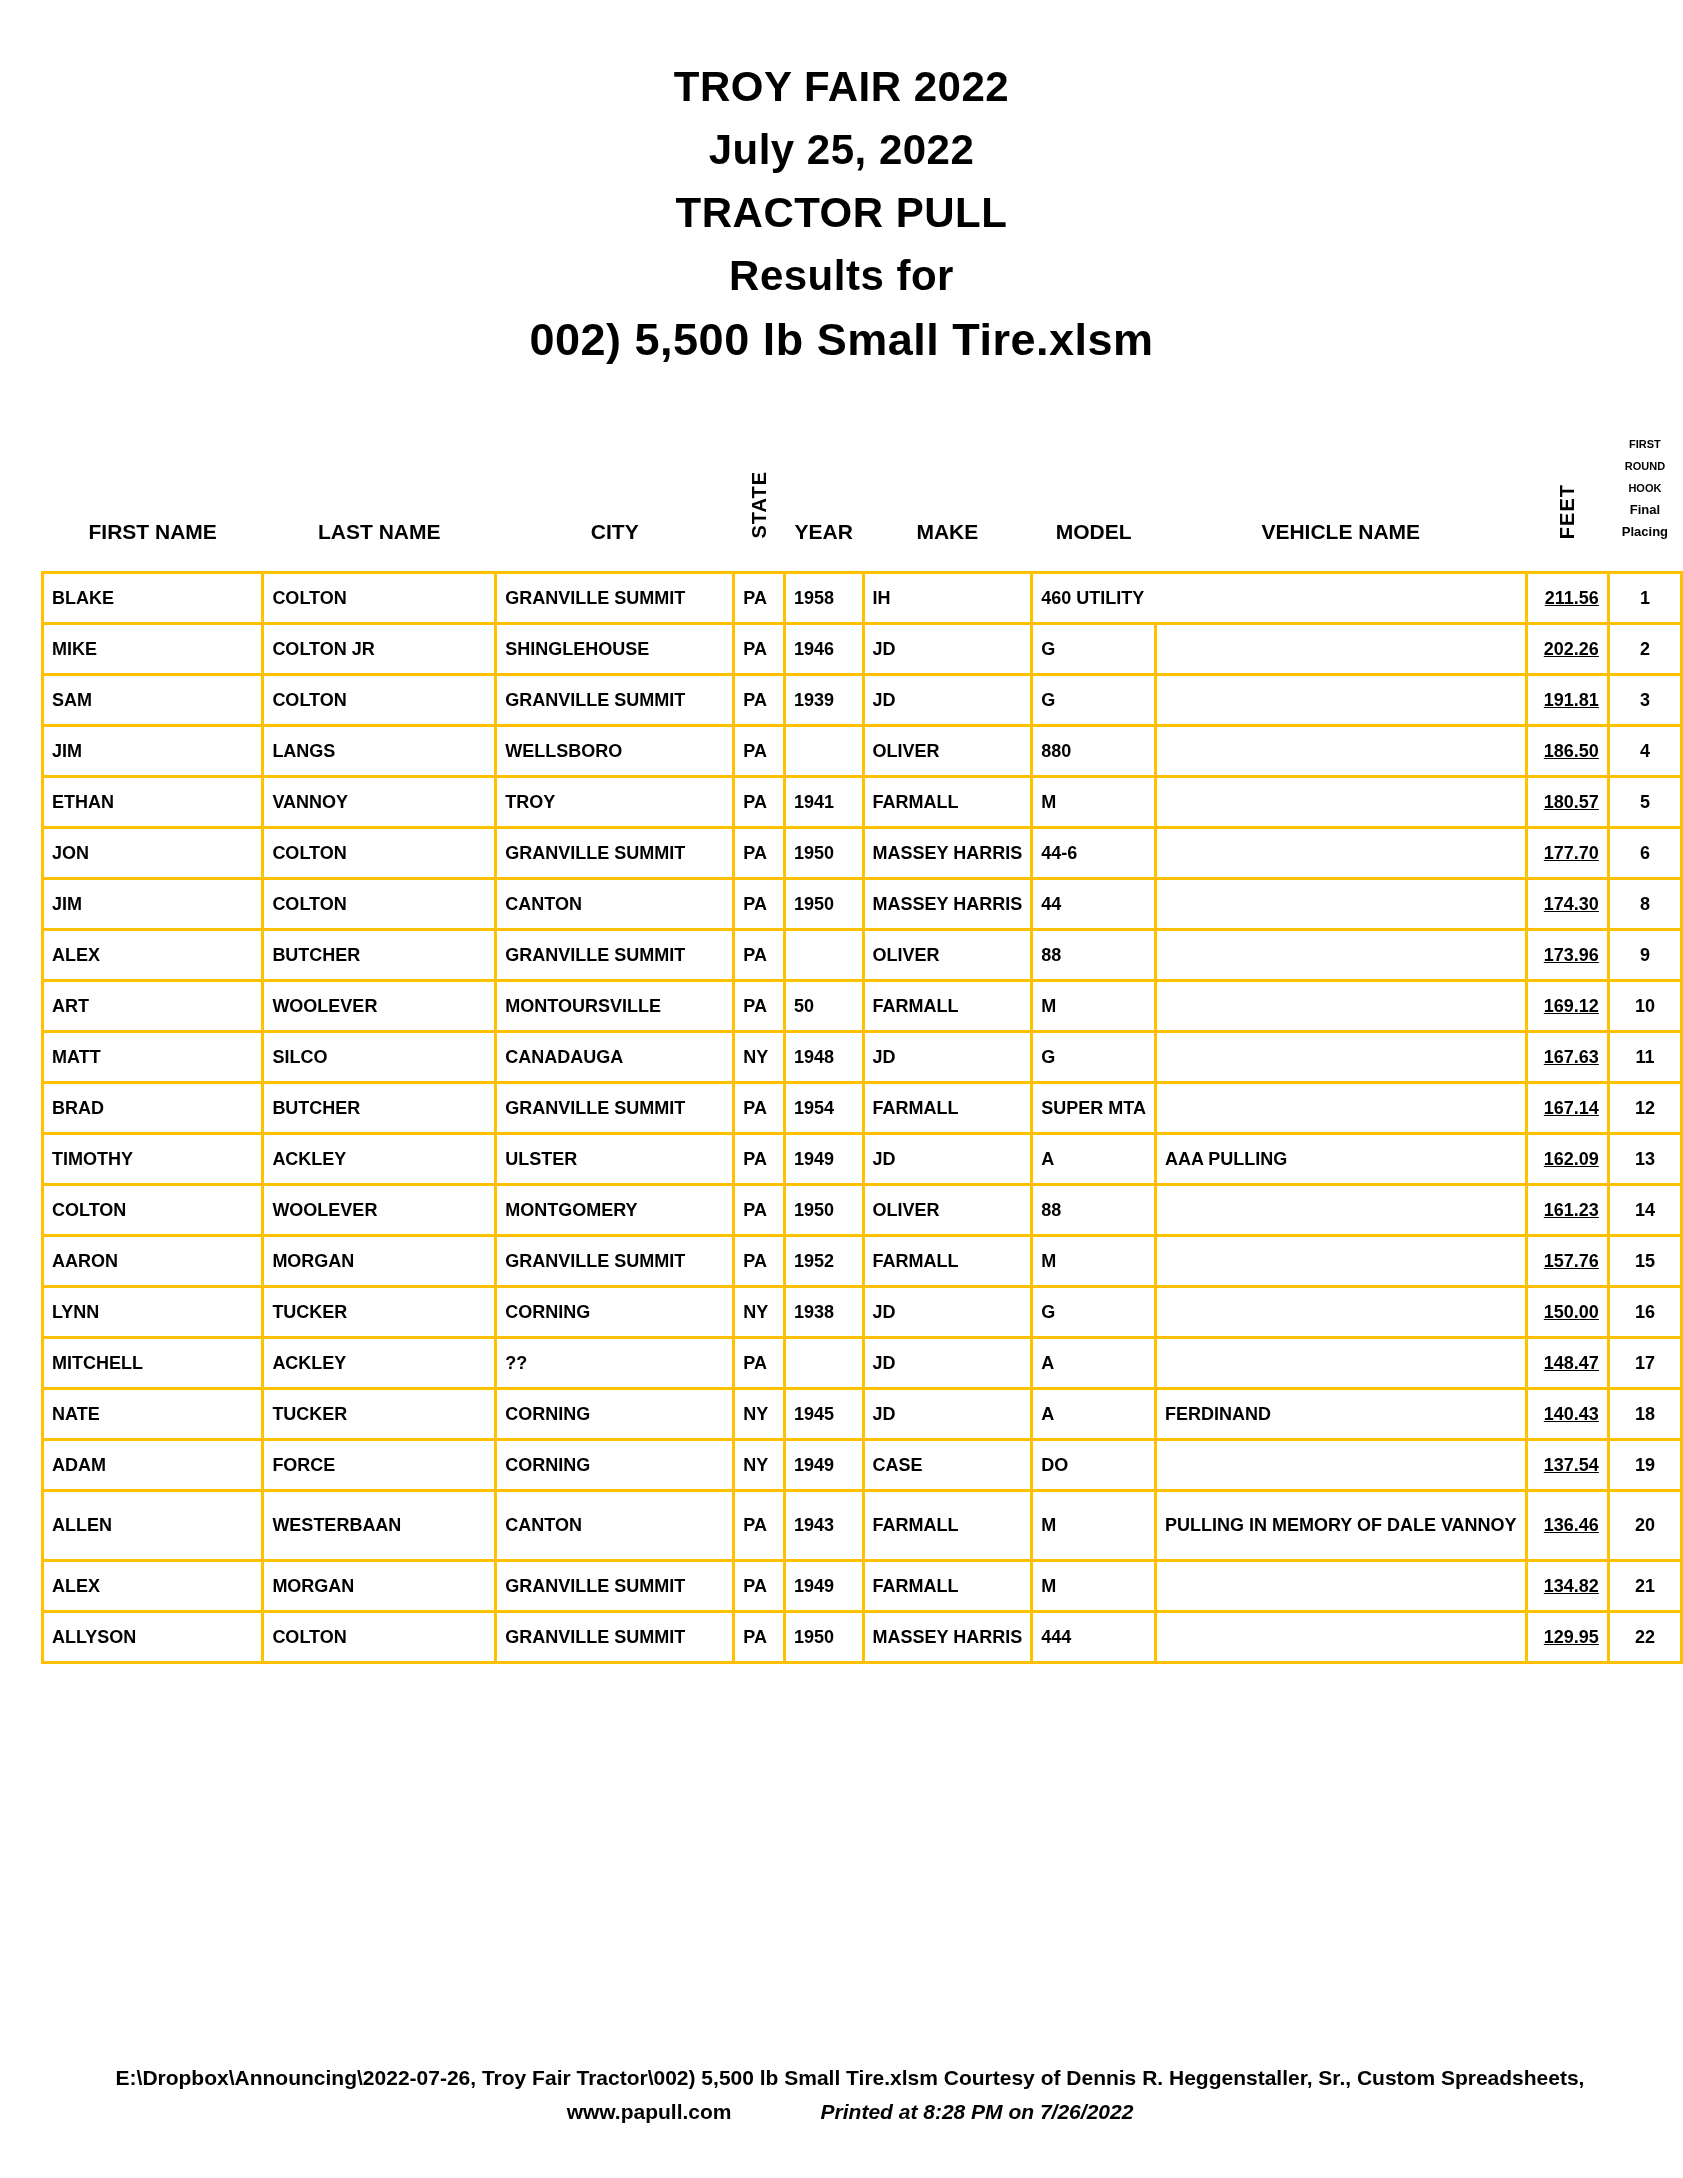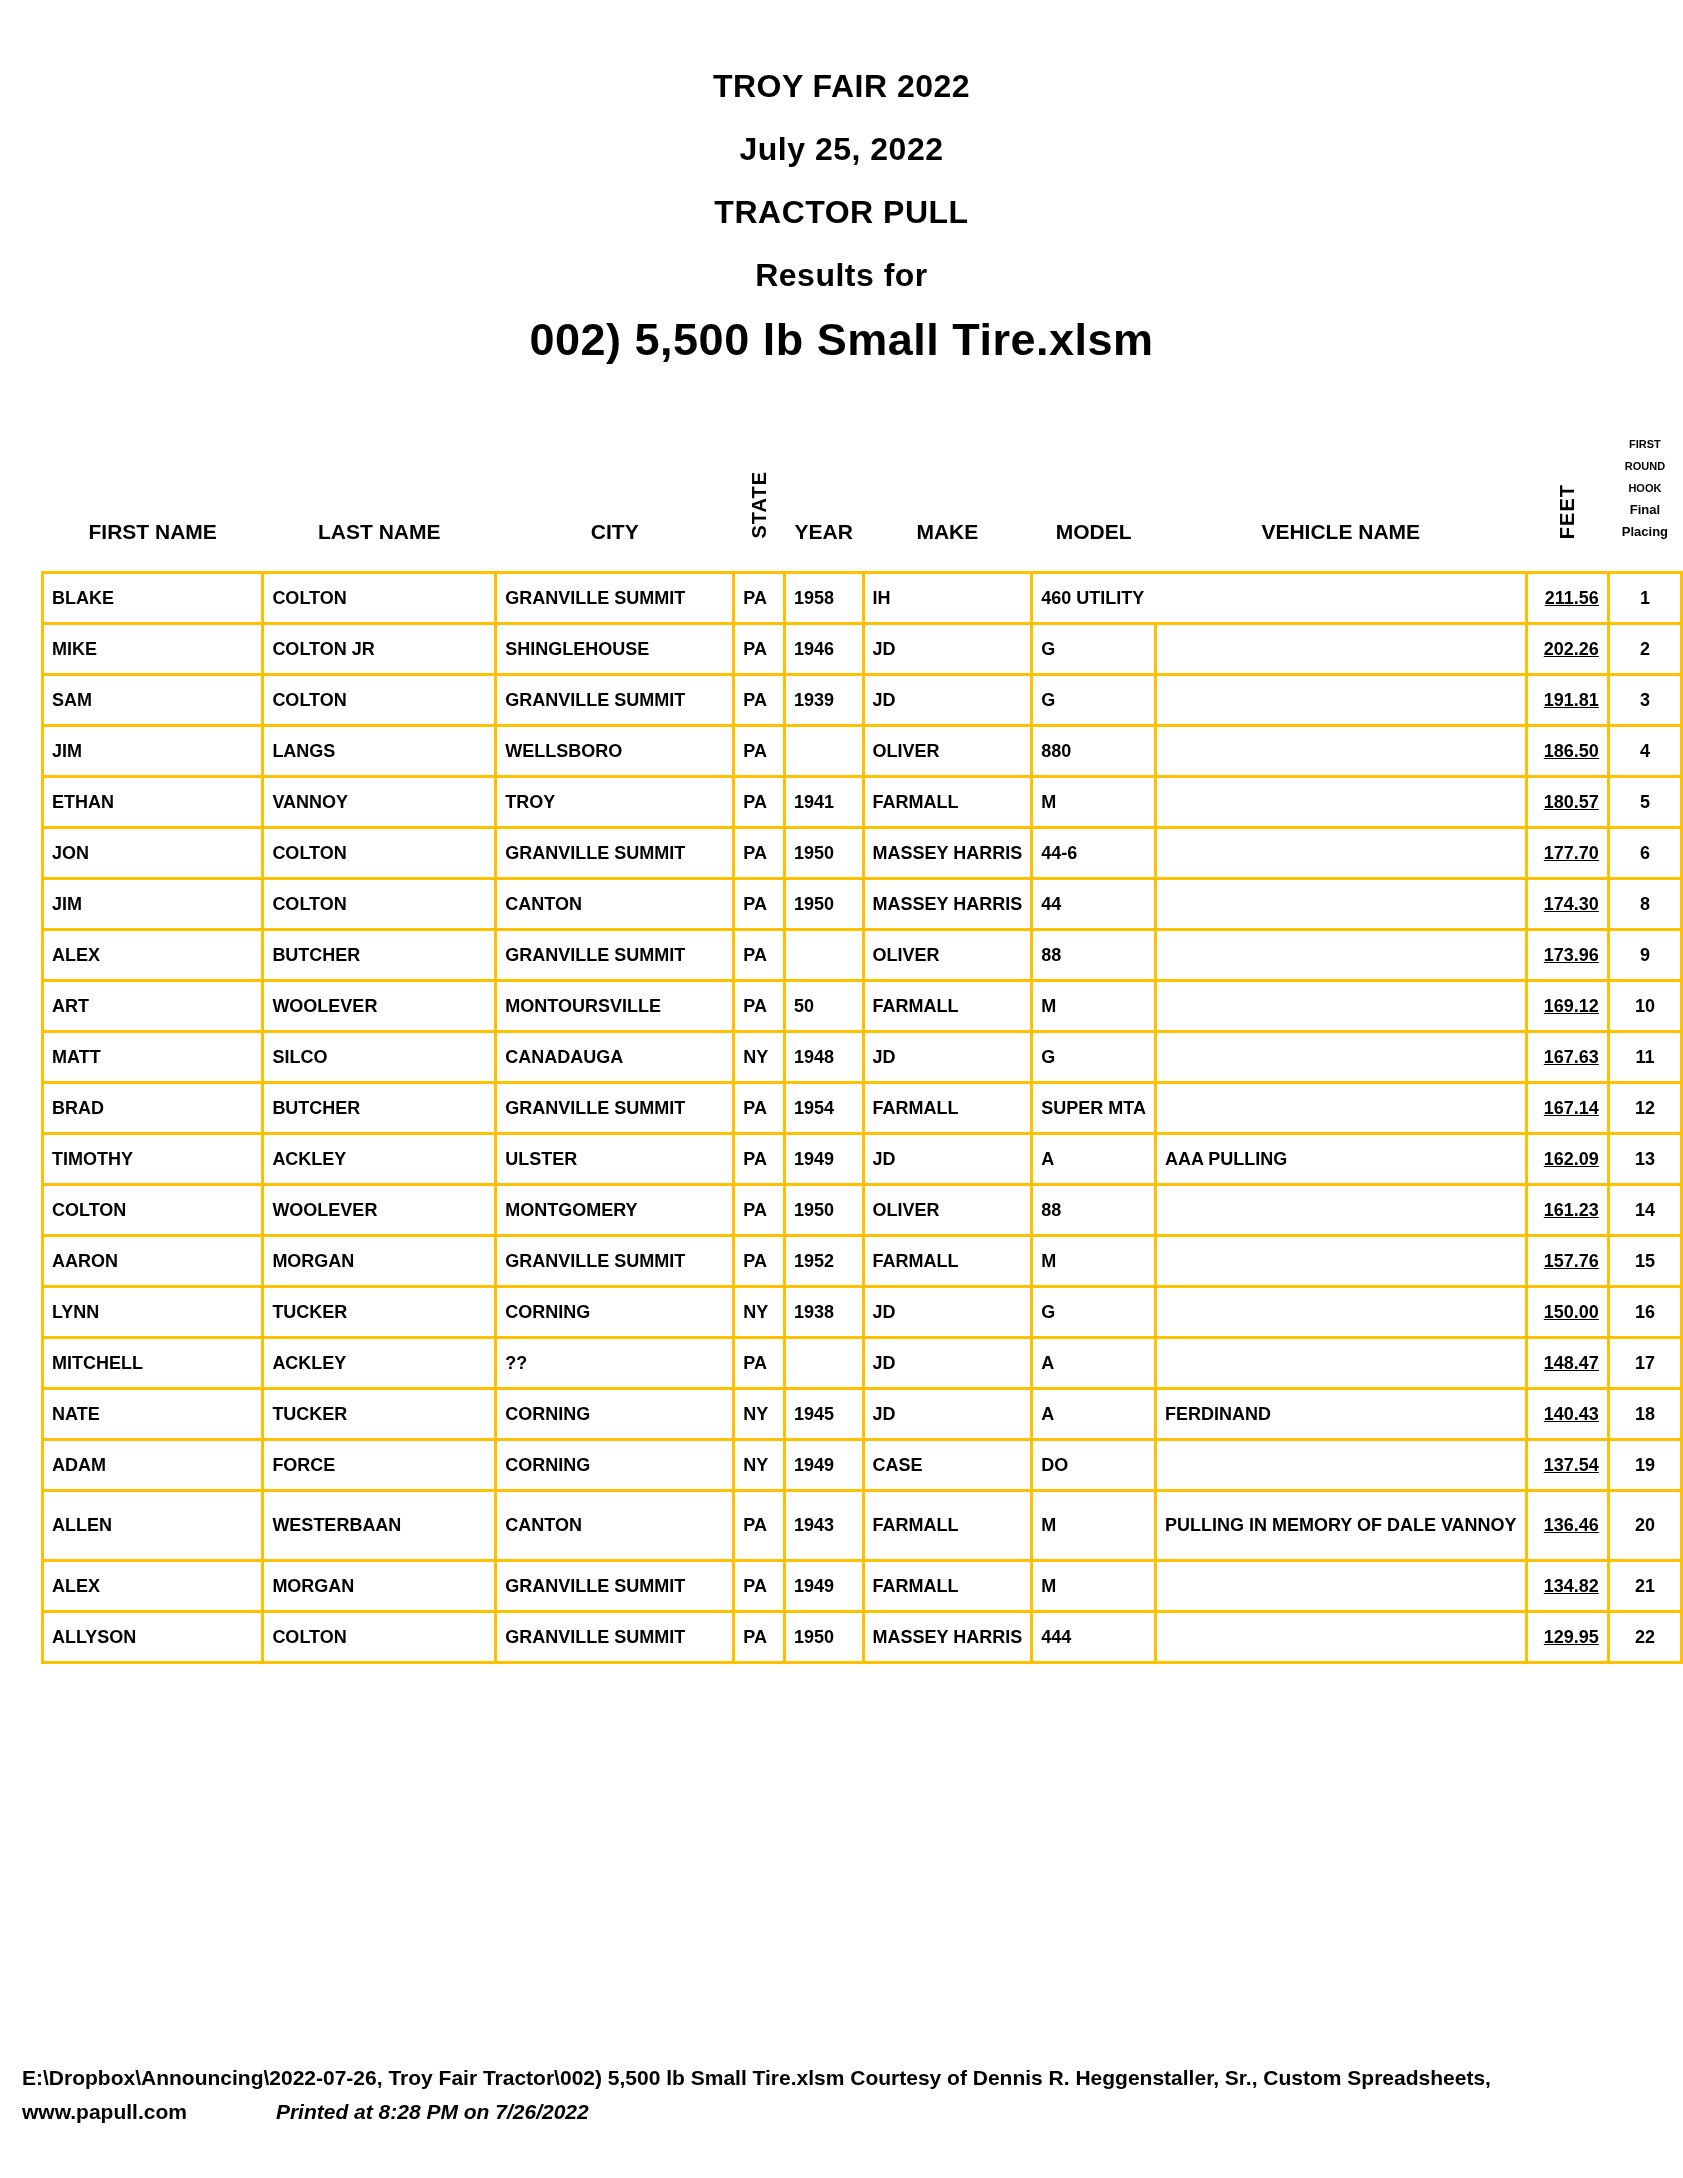--- a/index.html
+++ b/index.html
@@ -18,21 +18,21 @@
 
   
   .titles {
     position: absolute;
     top: 55px;
     left: 0;
     width: 1683px;
     text-align: center;
   }
   .title-line {
-    font-size: 32px;
+    font-size: 42px;
     font-weight: bold;
     line-height: 63px;
     letter-spacing: 0.5px;
   }
   .title-file {
     font-size: 45px;
     line-height: 65px;
   }
 
   
@@ -85,27 +85,28 @@
   .results tbody tr.tall td { height: 67px; }
   td.cl { text-align: left; }
   td.cs { padding: 0 5px; }
   td.cv { white-space: normal; line-height: 23px; }
   td.cr { text-align: right; padding-right: 12px; text-decoration: underline; }
   td.cc { text-align: center; }
 
   
   .footer {
     position: absolute;
-    left: 22px;
+    left: 38px;
     top: 2061px;
     width: 1624px;
     font-size: 21px;
     font-weight: bold;
     line-height: 34px;
     white-space: nowrap;
+    text-align: center;
   }
   .footer .printed { margin-left: 89px; font-style: italic; }
 </style>
 </head>
 <body>
 
 <div class="titles">
   <div class="title-line">TROY FAIR 2022</div>
   <div class="title-line">July 25, 2022</div>
   <div class="title-line">TRACTOR PULL</div>

